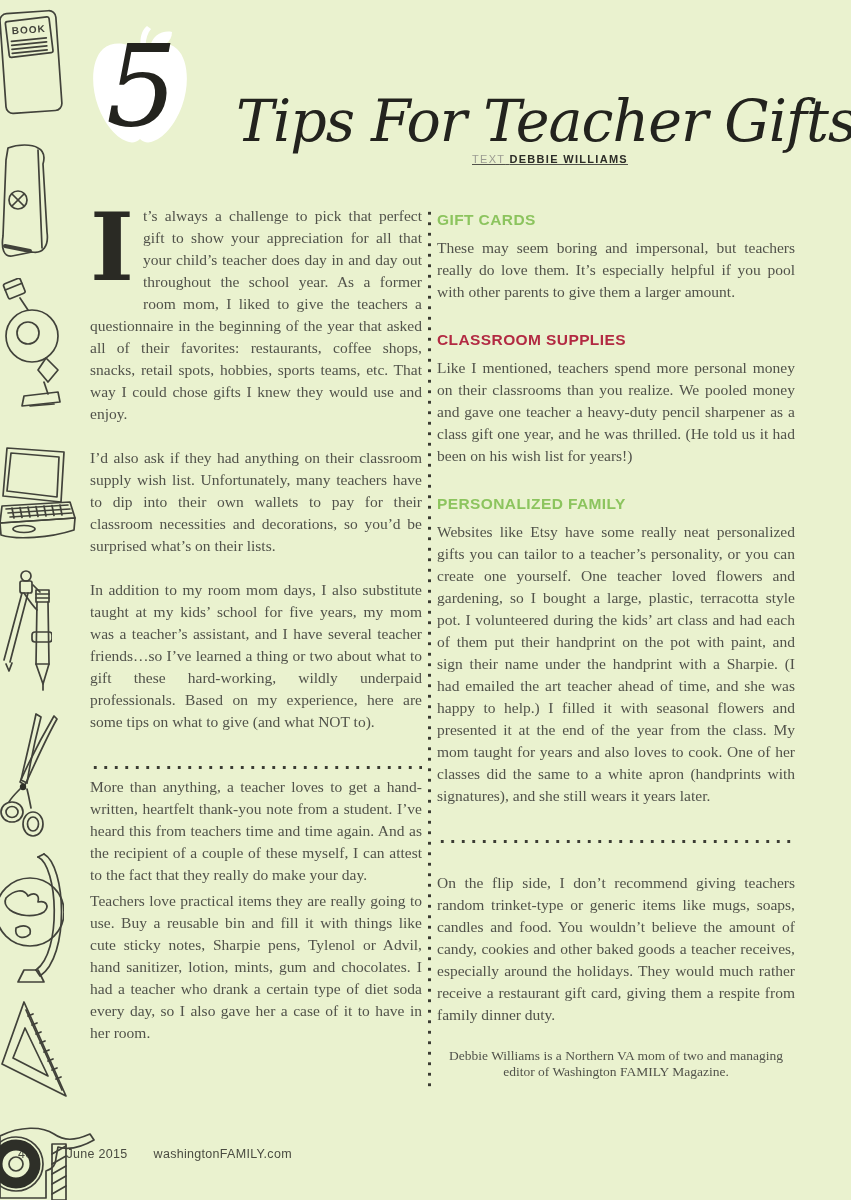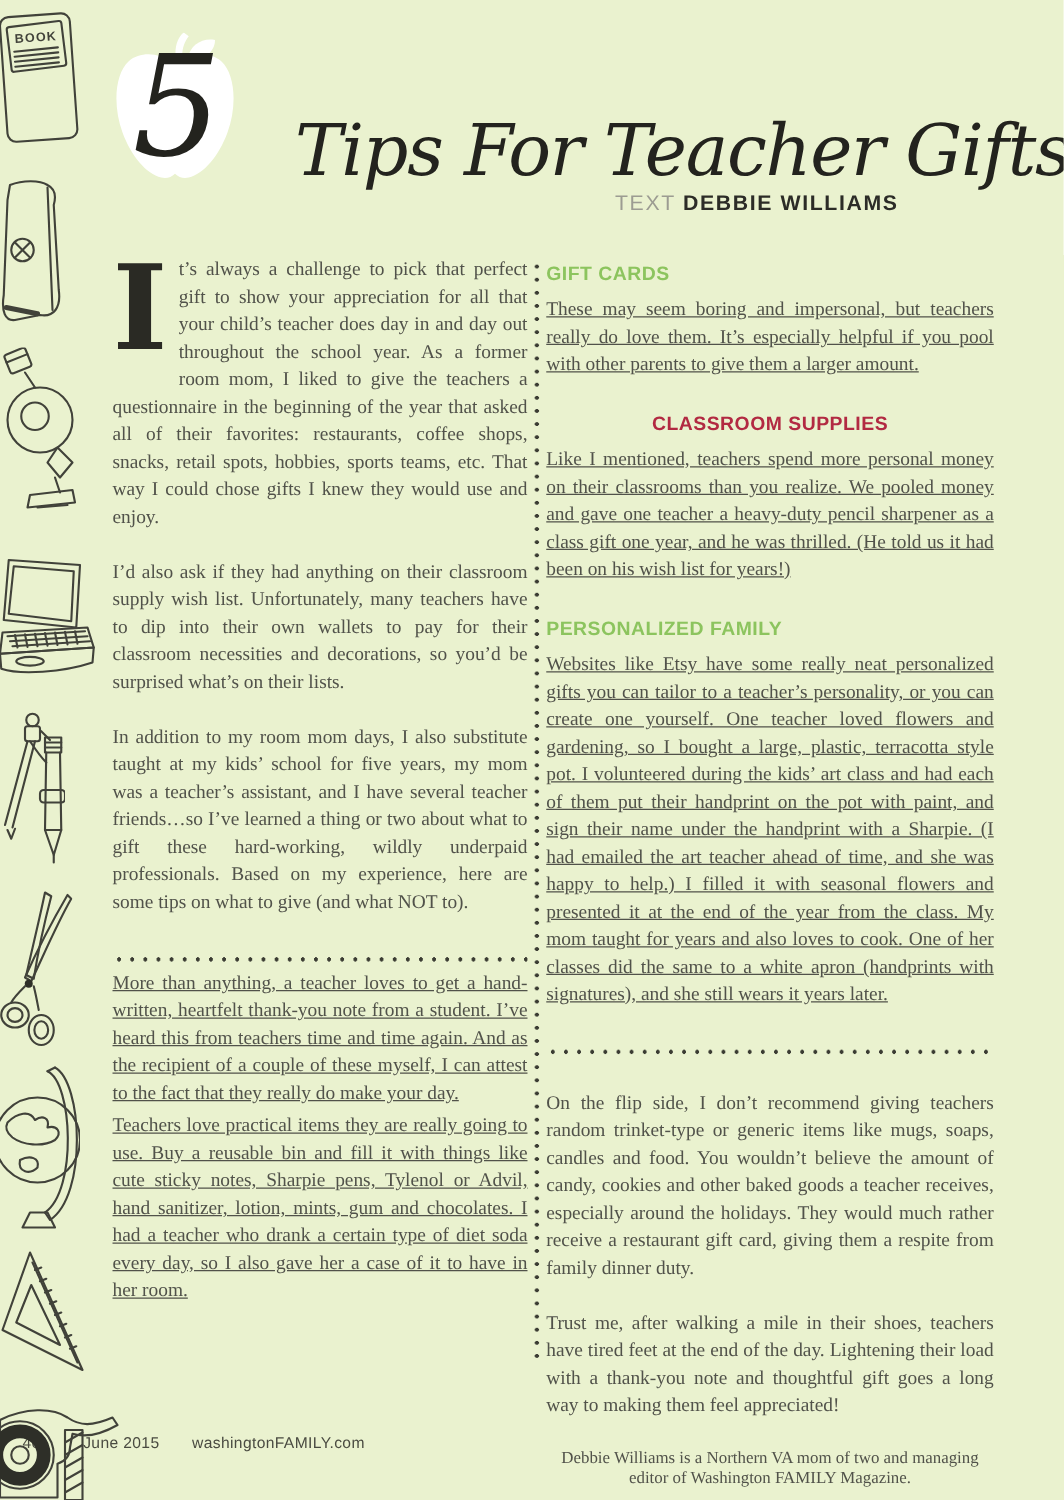--- a/index.html
+++ b/index.html
@@ -23,41 +23,41 @@
   .big-five{
     position:absolute;left:106px;top:30px;font:italic 112px/1 "DejaVu Serif",serif;
     color:var(--title-text);z-index:3;
   }
   .title{
     position:absolute;left:236px;top:52px;width:615px;
     font:italic 57px/1.1 "DejaVu Serif",serif;color:var(--title-text);
     letter-spacing:-1px;white-space:nowrap;z-index:3;
   }
   .byline{
-    position:absolute;left:492px;top:153px;font-family:"Liberation Sans",sans-serif;
-    font-size:17px;letter-spacing:1.3px;z-index:3;
+    position:absolute;left:472px;top:153px;font-family:"Liberation Sans",sans-serif;
+    font-size:11px;letter-spacing:1.3px;z-index:3;text-decoration:underline;
   }
   .byline .lab{color:var(--byline-label);}
   .byline .nam{color:var(--byline-name);font-weight:bold;}
   
   .col{position:absolute;top:205px;font-size:15.5px;line-height:22px;text-align:justify;}
   .col-left{left:90px;width:332px;}
   .col-right{left:437px;width:358px;}
   .col p{margin:0 0 22px 0;}
   .dropcap{
     float:left;font:bold 94px/0.76 "DejaVu Serif",serif;color:#2a2a24;
     margin:7px 9px 0 0;height:82px;
   }
   .sec-h{
     font-family:"Liberation Sans",sans-serif;font-weight:bold;font-size:15.5px;
     letter-spacing:.4px;margin:26px 0 6px 0;text-align:left;
   }
   .sec-h[data-color="green"]{color:var(--green-heading);}
-  .sec-h[data-color="red"]{color:var(--red-heading);text-align:center;}
-  .sec p{margin-bottom:4px;text-decoration:underline;}
+  .sec-h[data-color="red"]{color:var(--red-heading);}
+  .sec p{margin-bottom:4px;}
   .dots-h{
     height:5px;margin:32px 0 6px 0;
     background-image:radial-gradient(circle,var(--dot) 1.6px,transparent 1.8px);
     background-size:10.5px 5px;background-repeat:repeat-x;background-position:0 50%;
   }
   .dots-v{
     position:absolute;left:427px;top:208px;width:5px;height:884px;
     background-image:radial-gradient(circle,var(--dot) 1.5px,transparent 1.7px);
     background-size:5px 10.5px;background-repeat:repeat-y;background-position:50% 0;
   }
@@ -208,21 +208,20 @@
     <div class="sec">
       <h3 class="sec-h" data-color="red">CLASSROOM SUPPLIES</h3>
       <p>Like I mentioned, teachers spend more personal money on their classrooms than you realize. We pooled money and gave one teacher a heavy-duty pencil sharpener as a class gift one year, and he was thrilled. (He told us it had been on his wish list for years!)</p>
     </div>
     <div class="sec">
       <h3 class="sec-h" data-color="green">PERSONALIZED FAMILY</h3>
       <p>Websites like Etsy have some really neat personalized gifts you can tailor to a teacher’s personality, or you can create one yourself. One teacher loved flowers and gardening, so I bought a large, plastic, terracotta style pot. I volunteered during the kids’ art class and had each of them put their handprint on the pot with paint, and sign their name under the handprint with a Sharpie. (I had emailed the art teacher ahead of time, and she was happy to help.) I filled it with seasonal flowers and presented it at the end of the year from the class. My mom taught for years and also loves to cook. One of her classes did the same to a white apron (handprints with signatures), and she still wears it years later.</p>
     </div>
     <div class="dots-h" style="margin-bottom:28px"></div>
     <p>On the flip side, I don’t recommend giving teachers random trinket-type or generic items like mugs, soaps, candles and food. You wouldn’t believe the amount of candy, cookies and other baked goods a teacher receives, especially around the holidays. They would much rather receive a restaurant gift card, giving them a respite from family dinner duty.</p>
-    <p>Trust me, after walking a mile in their shoes, teachers have tired feet at the end of the day. Lightening their load with a thank-you note and thoughtful gift goes a long way to making them feel appreciated!</p>
     <p class="bio">Debbie Williams is a Northern VA mom of two and managing editor of Washington FAMILY Magazine.</p>
   </div>
 
   <div class="footer">
     <span class="pgnum">40</span>
     <span class="issue">June 2015</span>
     <span class="site">washingtonFAMILY.com</span>
   </div>
 
 </div>

